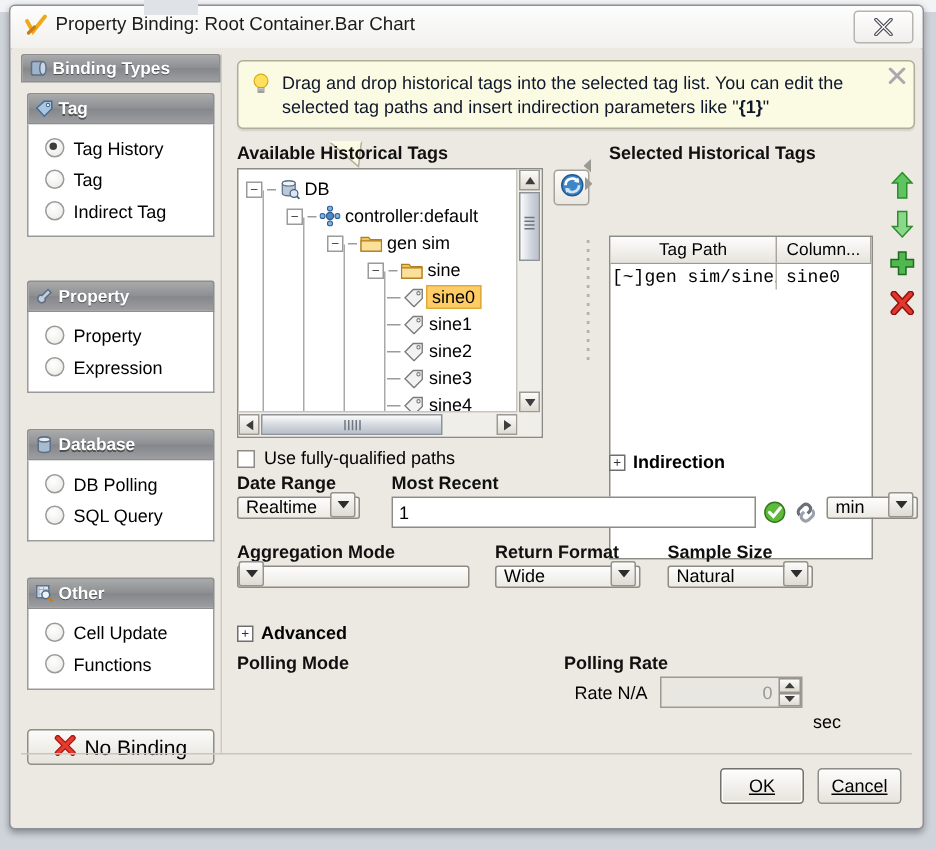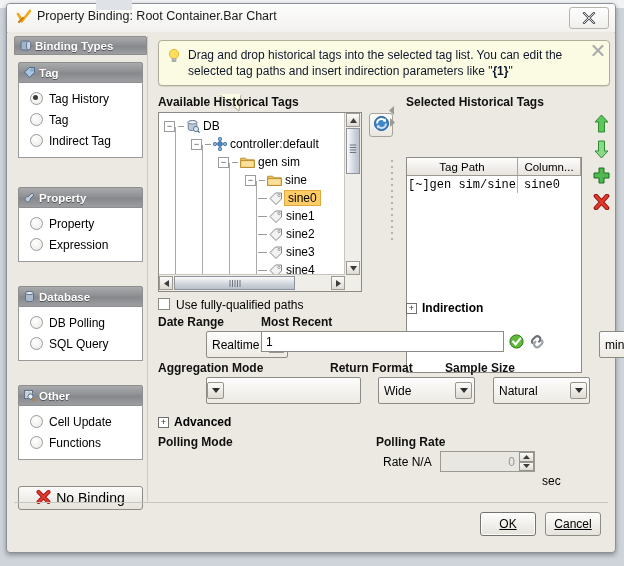--- a/index.html
+++ b/index.html
@@ -115,21 +115,21 @@
   .sb-thumb{position:absolute;background:linear-gradient(90deg,#fbfbfa,#cfd4dc 60%,#b9c0ca);border:1px solid #8e939b;box-sizing:border-box;}
   .sb-corner{position:absolute;right:0;bottom:0;width:16px;height:16px;background:#f0eee8;}
   .grip{position:absolute;left:50%;top:50%;transform:translate(-50%,-50%);}
 
   #refresh-btn{
     position:absolute;left:221px;top:81px;width:24px;height:24px;
     background:linear-gradient(#fdfdfc,#eae7e0);border:1px solid #a6a39c;border-radius:3px;
     display:flex;align-items:center;justify-content:center;box-sizing:border-box;
   }
 
-  #fq-row{position:absolute;left:10px;top:266px;display:flex;align-items:flex-start;font-size:12px;}
+  #fq-row{position:absolute;left:10px;top:266px;display:flex;align-items:flex-end;font-size:12px;}
   .cbox{width:12px;height:12px;border:1px solid #8d8b85;background:#fff;margin-right:6px;box-sizing:border-box;}
 
   
   #splitter{position:absolute;left:240px;top:72px;width:10px;height:200px;}
   .sp-arrow{position:absolute;left:1px;}
   .sp-dots{position:absolute;left:3px;top:56px;}
 
   
   #sel-box{
     position:absolute;left:258px;top:80px;width:176px;height:216px;
@@ -153,24 +153,24 @@
   #side-btns > div{height:26px;display:flex;align-items:center;justify-content:center;}
 
   #indirection{position:absolute;left:258px;top:269px;display:flex;align-items:center;font-weight:bold;font-size:12px;}
   .expander{
     width:9px;height:9px;border:1px solid #6f6f6f;background:#fff;margin-right:5px;
     display:flex;align-items:center;justify-content:center;font-size:9px;line-height:7px;color:#333;font-weight:normal;flex:0 0 auto;
   }
 
   
   .combo{
-    position:absolute;height:27px;box-sizing:border-box;
+    position:absolute;height:15px;box-sizing:border-box;
     background:linear-gradient(#fdfdfd,#edeae3);
     border:1px solid #8d8b85;border-radius:2px;
-    display:flex;align-items:center;margin-left:48px;
+    display:flex;align-items:flex-end;
   }
   .combo .ctext{flex:1;padding-left:5px;font-size:12px;white-space:nowrap;overflow:hidden;}
   .combo .carrow{
     width:17px;height:17px;margin-right:2px;box-sizing:border-box;
     background:linear-gradient(#fbfbfa,#dedbd3);border:1px solid #97948d;border-radius:2px;
     display:flex;align-items:center;justify-content:center;flex:0 0 auto;
   }
   .textfield{
     position:absolute;height:21px;background:#fff;border:1px solid #8d8b85;
     box-sizing:border-box;display:flex;align-items:center;padding-left:4px;font-size:12px;

